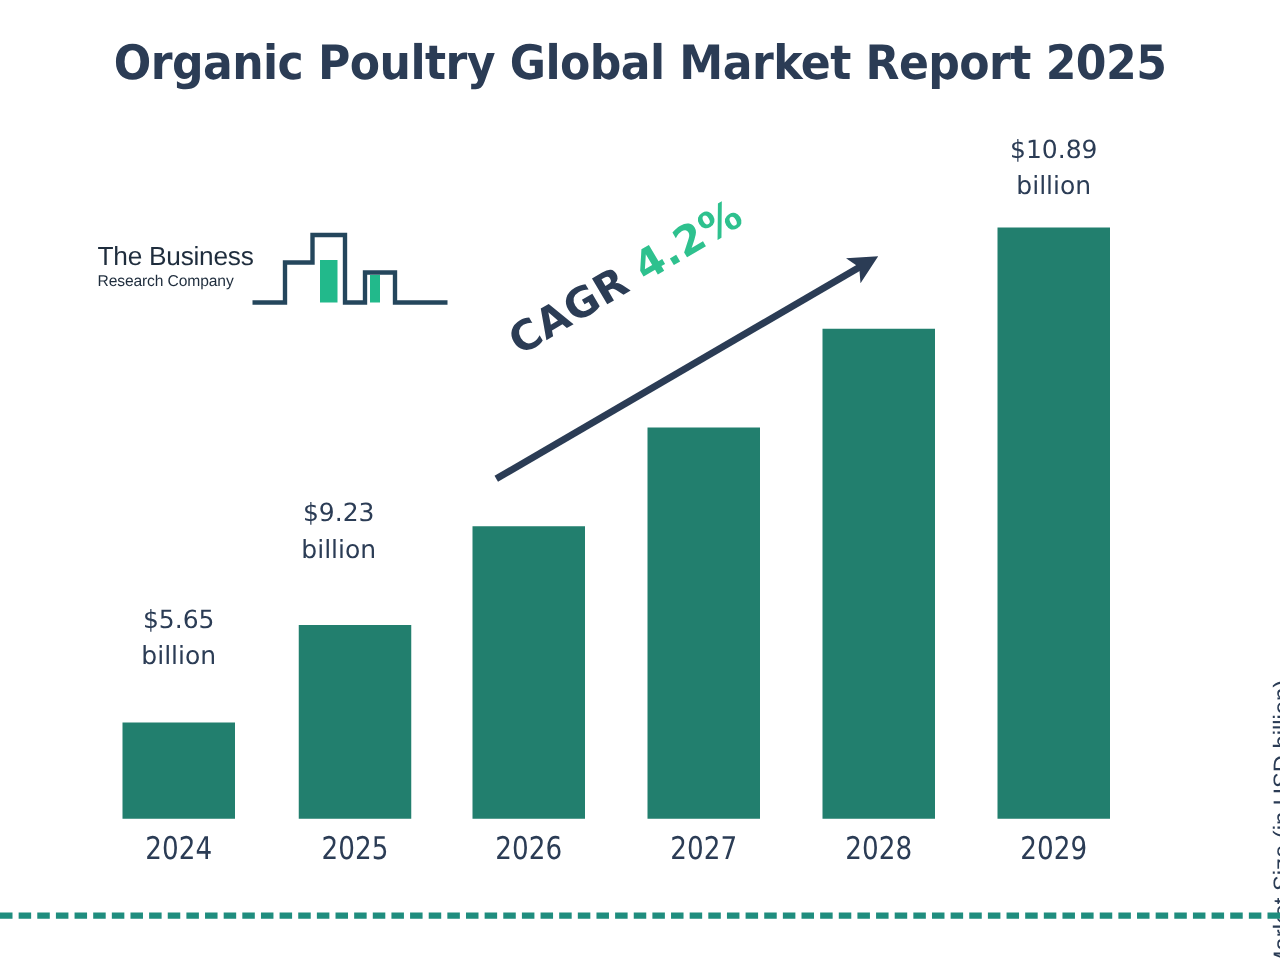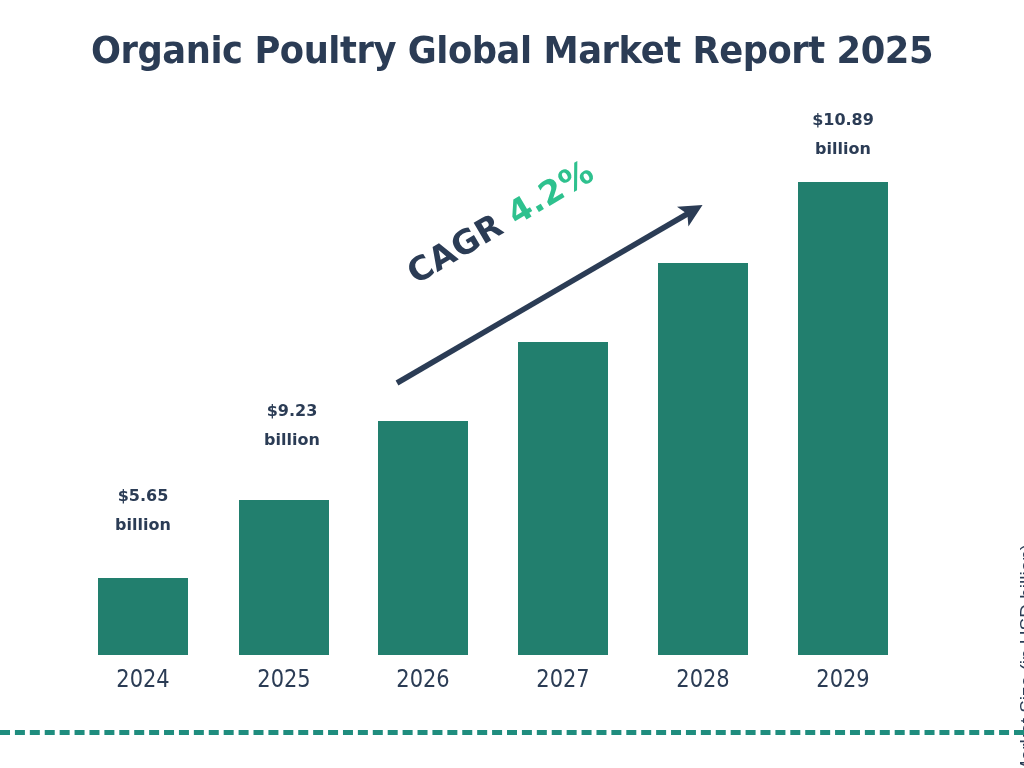--- a/index.html
+++ b/index.html
@@ -84,22 +84,22 @@
 
   .bar {
     position: absolute;
     background: #227f6e;
   }
 
   .bar-value {
     position: absolute;
     text-align: center;
     font-family: "DejaVu Sans", sans-serif;
-    font-size: 16px;
-    font-weight: bold;
+    font-size: 20px;
+    font-weight: normal;
     line-height: 29px;
     color: #2b3c55;
     white-space: pre-line;
   }
 
   .x-tick {
     position: absolute;
     text-align: center;
     font-family: "DejaVu Sans", sans-serif;
     font-size: 25px;
@@ -155,33 +155,46 @@
     border-top: 5px dashed #1f8d7e;
   }
 </style>
 </head>
 <body>
 
 <div id="canvas">
 
   <div class="chart-title">Organic Poultry Global Market Report 2025</div>
 
+  <div class="logo-block">
+    <div class="logo-text">
+      <div class="logo-line1">The Business</div>
+      <div class="logo-line2">Research Company</div>
+    </div>
+    <div class="logo-mark">
+      <svg width="165" height="68" viewBox="0 0 165 68">
+        <path d="M4 60 H30 V28 H52 V6 H78 V60 H94 V36 H118 V60 H160" fill="none" stroke="#24465c" stroke-width="3.5" stroke-linejoin="miter" stroke-linecap="butt"></path>
+        <rect x="58" y="26" width="14" height="34" fill="#22b98b"></rect>
+        <rect x="98" y="38" width="8" height="22" fill="#22b98b"></rect>
+      </svg>
+    </div>
+  </div>
 
   <div class="plot">
 
     <div class="bar" style="left:98px;  top:578px; width:90px; height:77px;"></div>
     <div class="bar" style="left:239px; top:500px; width:90px; height:155px;"></div>
     <div class="bar" style="left:378px; top:421px; width:90px; height:234px;"></div>
     <div class="bar" style="left:518px; top:342px; width:90px; height:313px;"></div>
     <div class="bar" style="left:658px; top:263px; width:90px; height:392px;"></div>
     <div class="bar" style="left:798px; top:182px; width:90px; height:473px;"></div>
 
     <div class="bar-value" style="left:78px; top:481px; width:130px;">$5.65
 billion</div>
-    <div class="bar-value" style="left:227px; top:396px; width:130px;">$9.23
+    <div class="bar-value" style="left:206px; top:396px; width:130px;">$9.23
 billion</div>
     <div class="bar-value" style="left:778px; top:105px; width:130px;">$10.89
 billion</div>
 
     <svg class="cagr-arrow" width="1024" height="768">
       <defs>
         <marker id="arrowhead" markerWidth="4.2" markerHeight="4.2" refX="2.4" refY="2.1" orient="auto">
           <path d="M0,0 L4.2,2.1 L0,4.2 L1.0,2.1 Z" fill="#2b3c55"></path>
         </marker>
       </defs>

